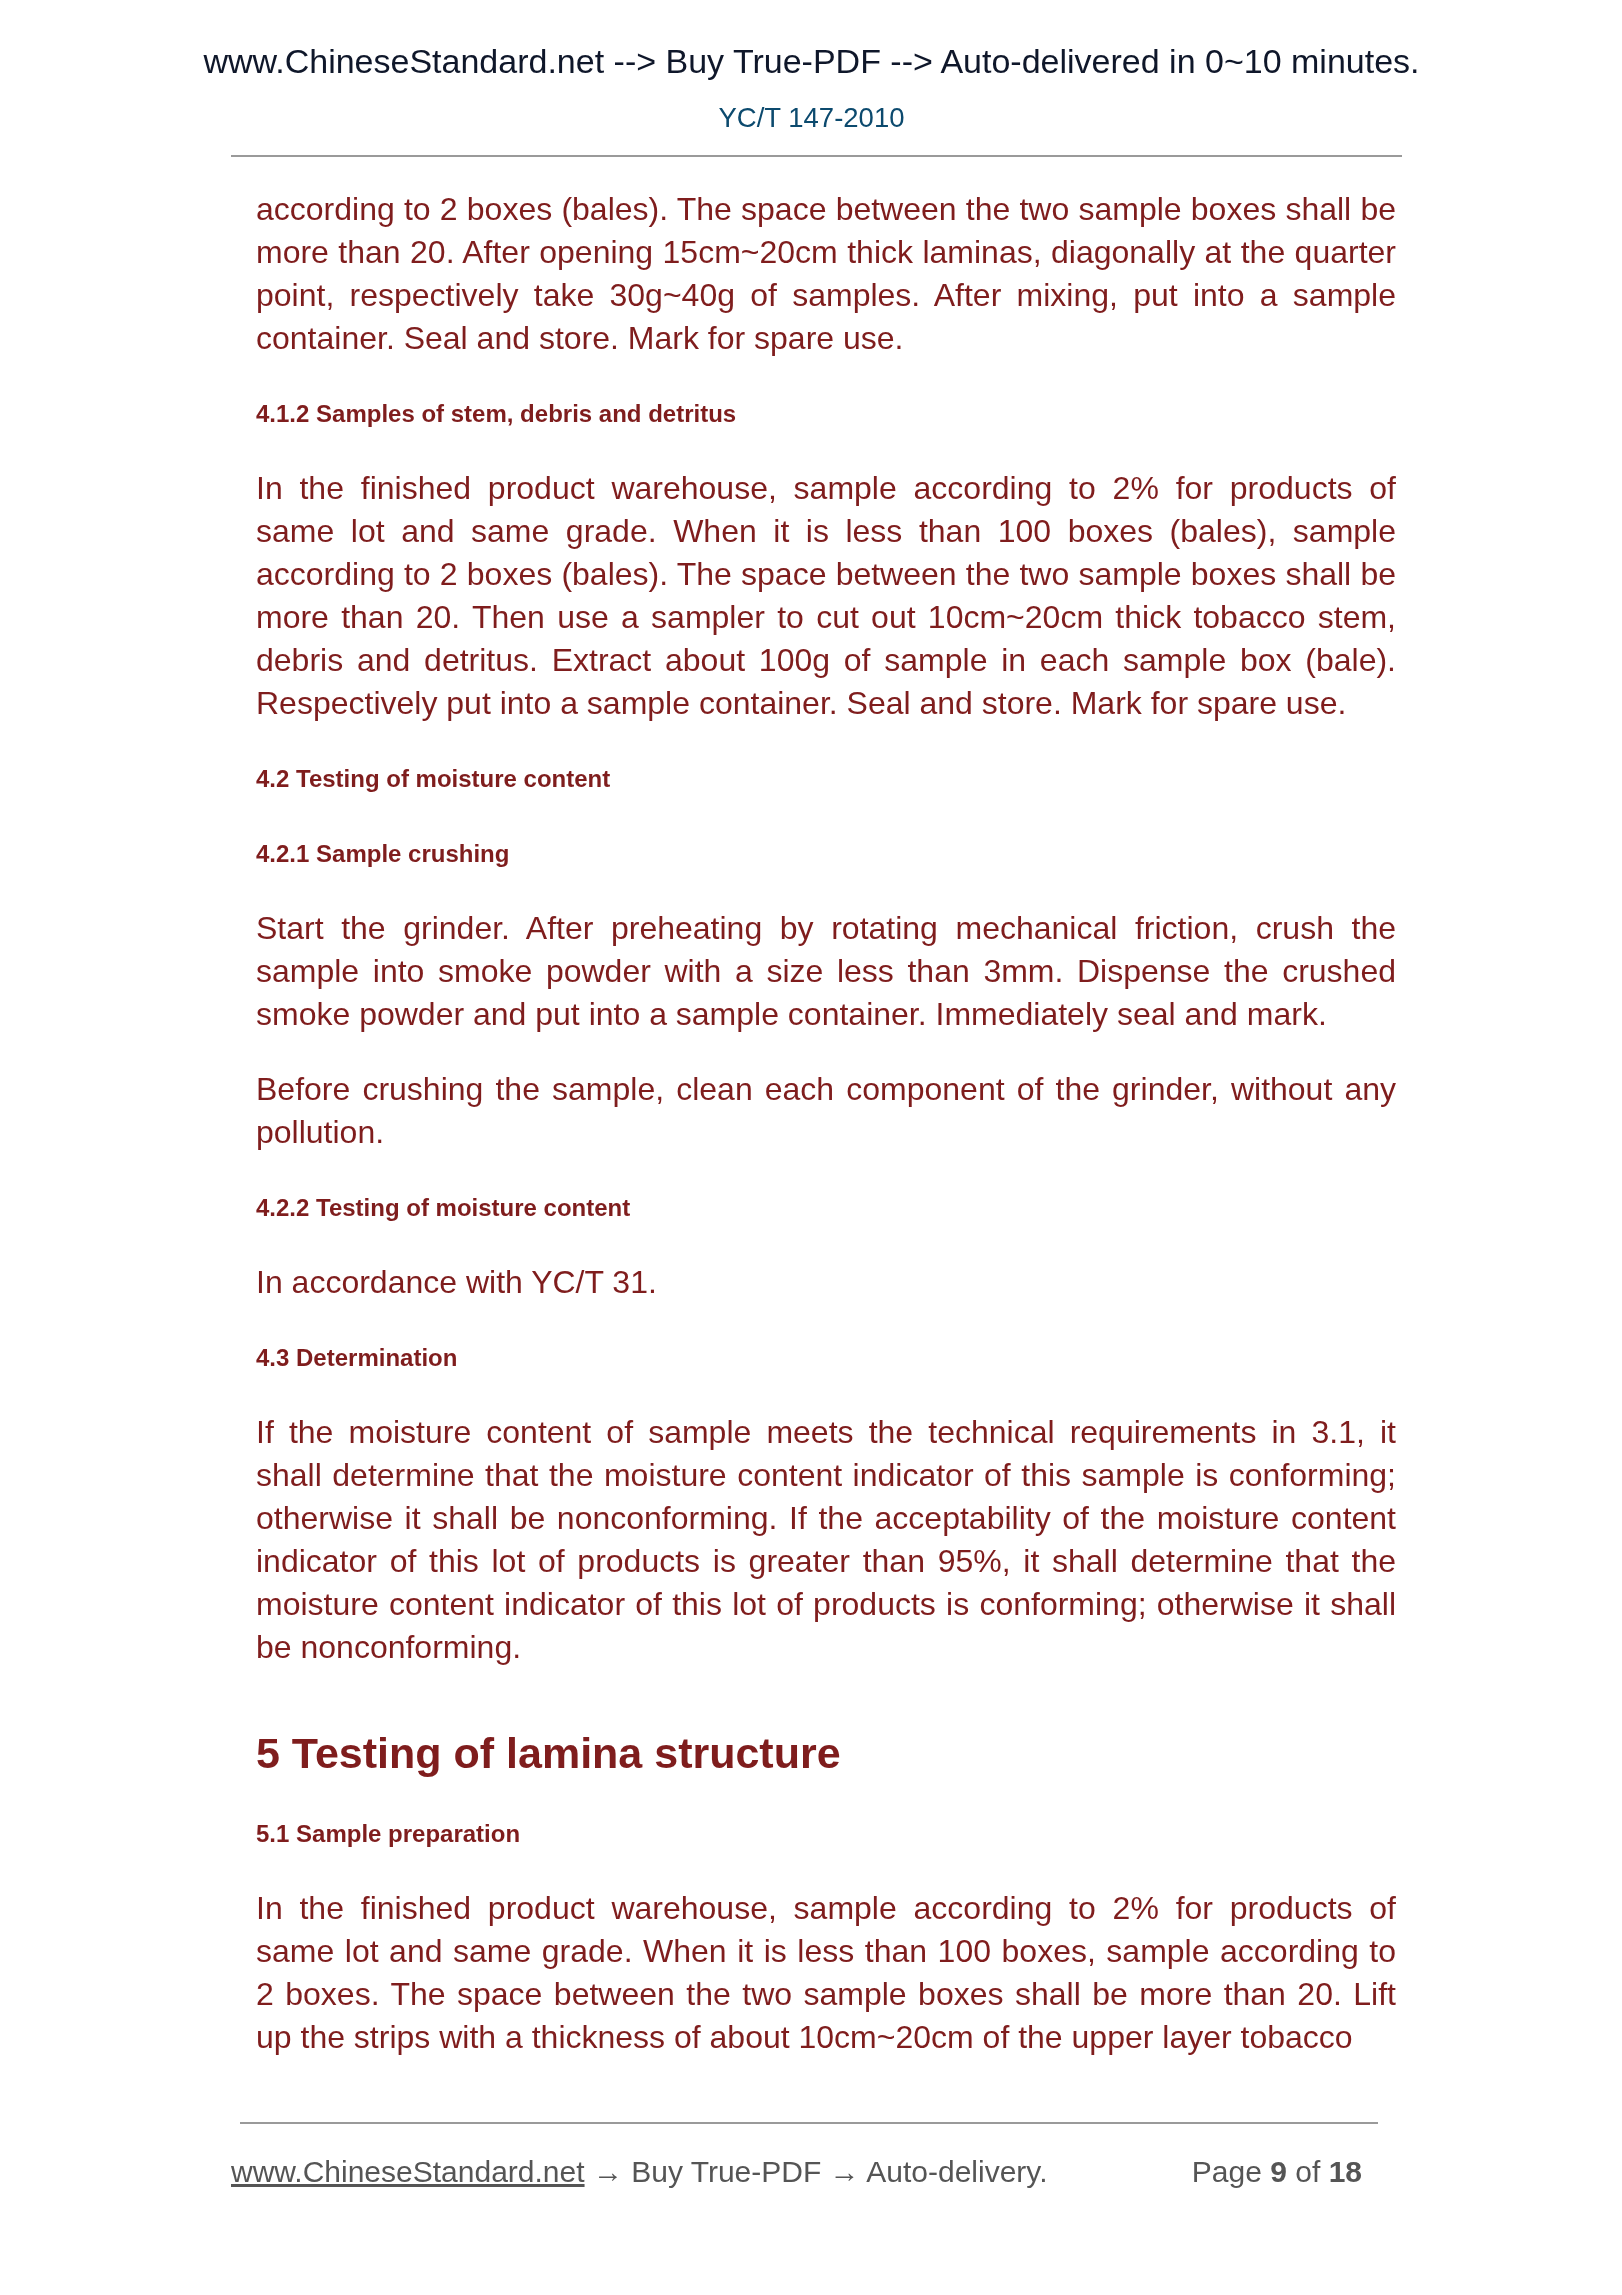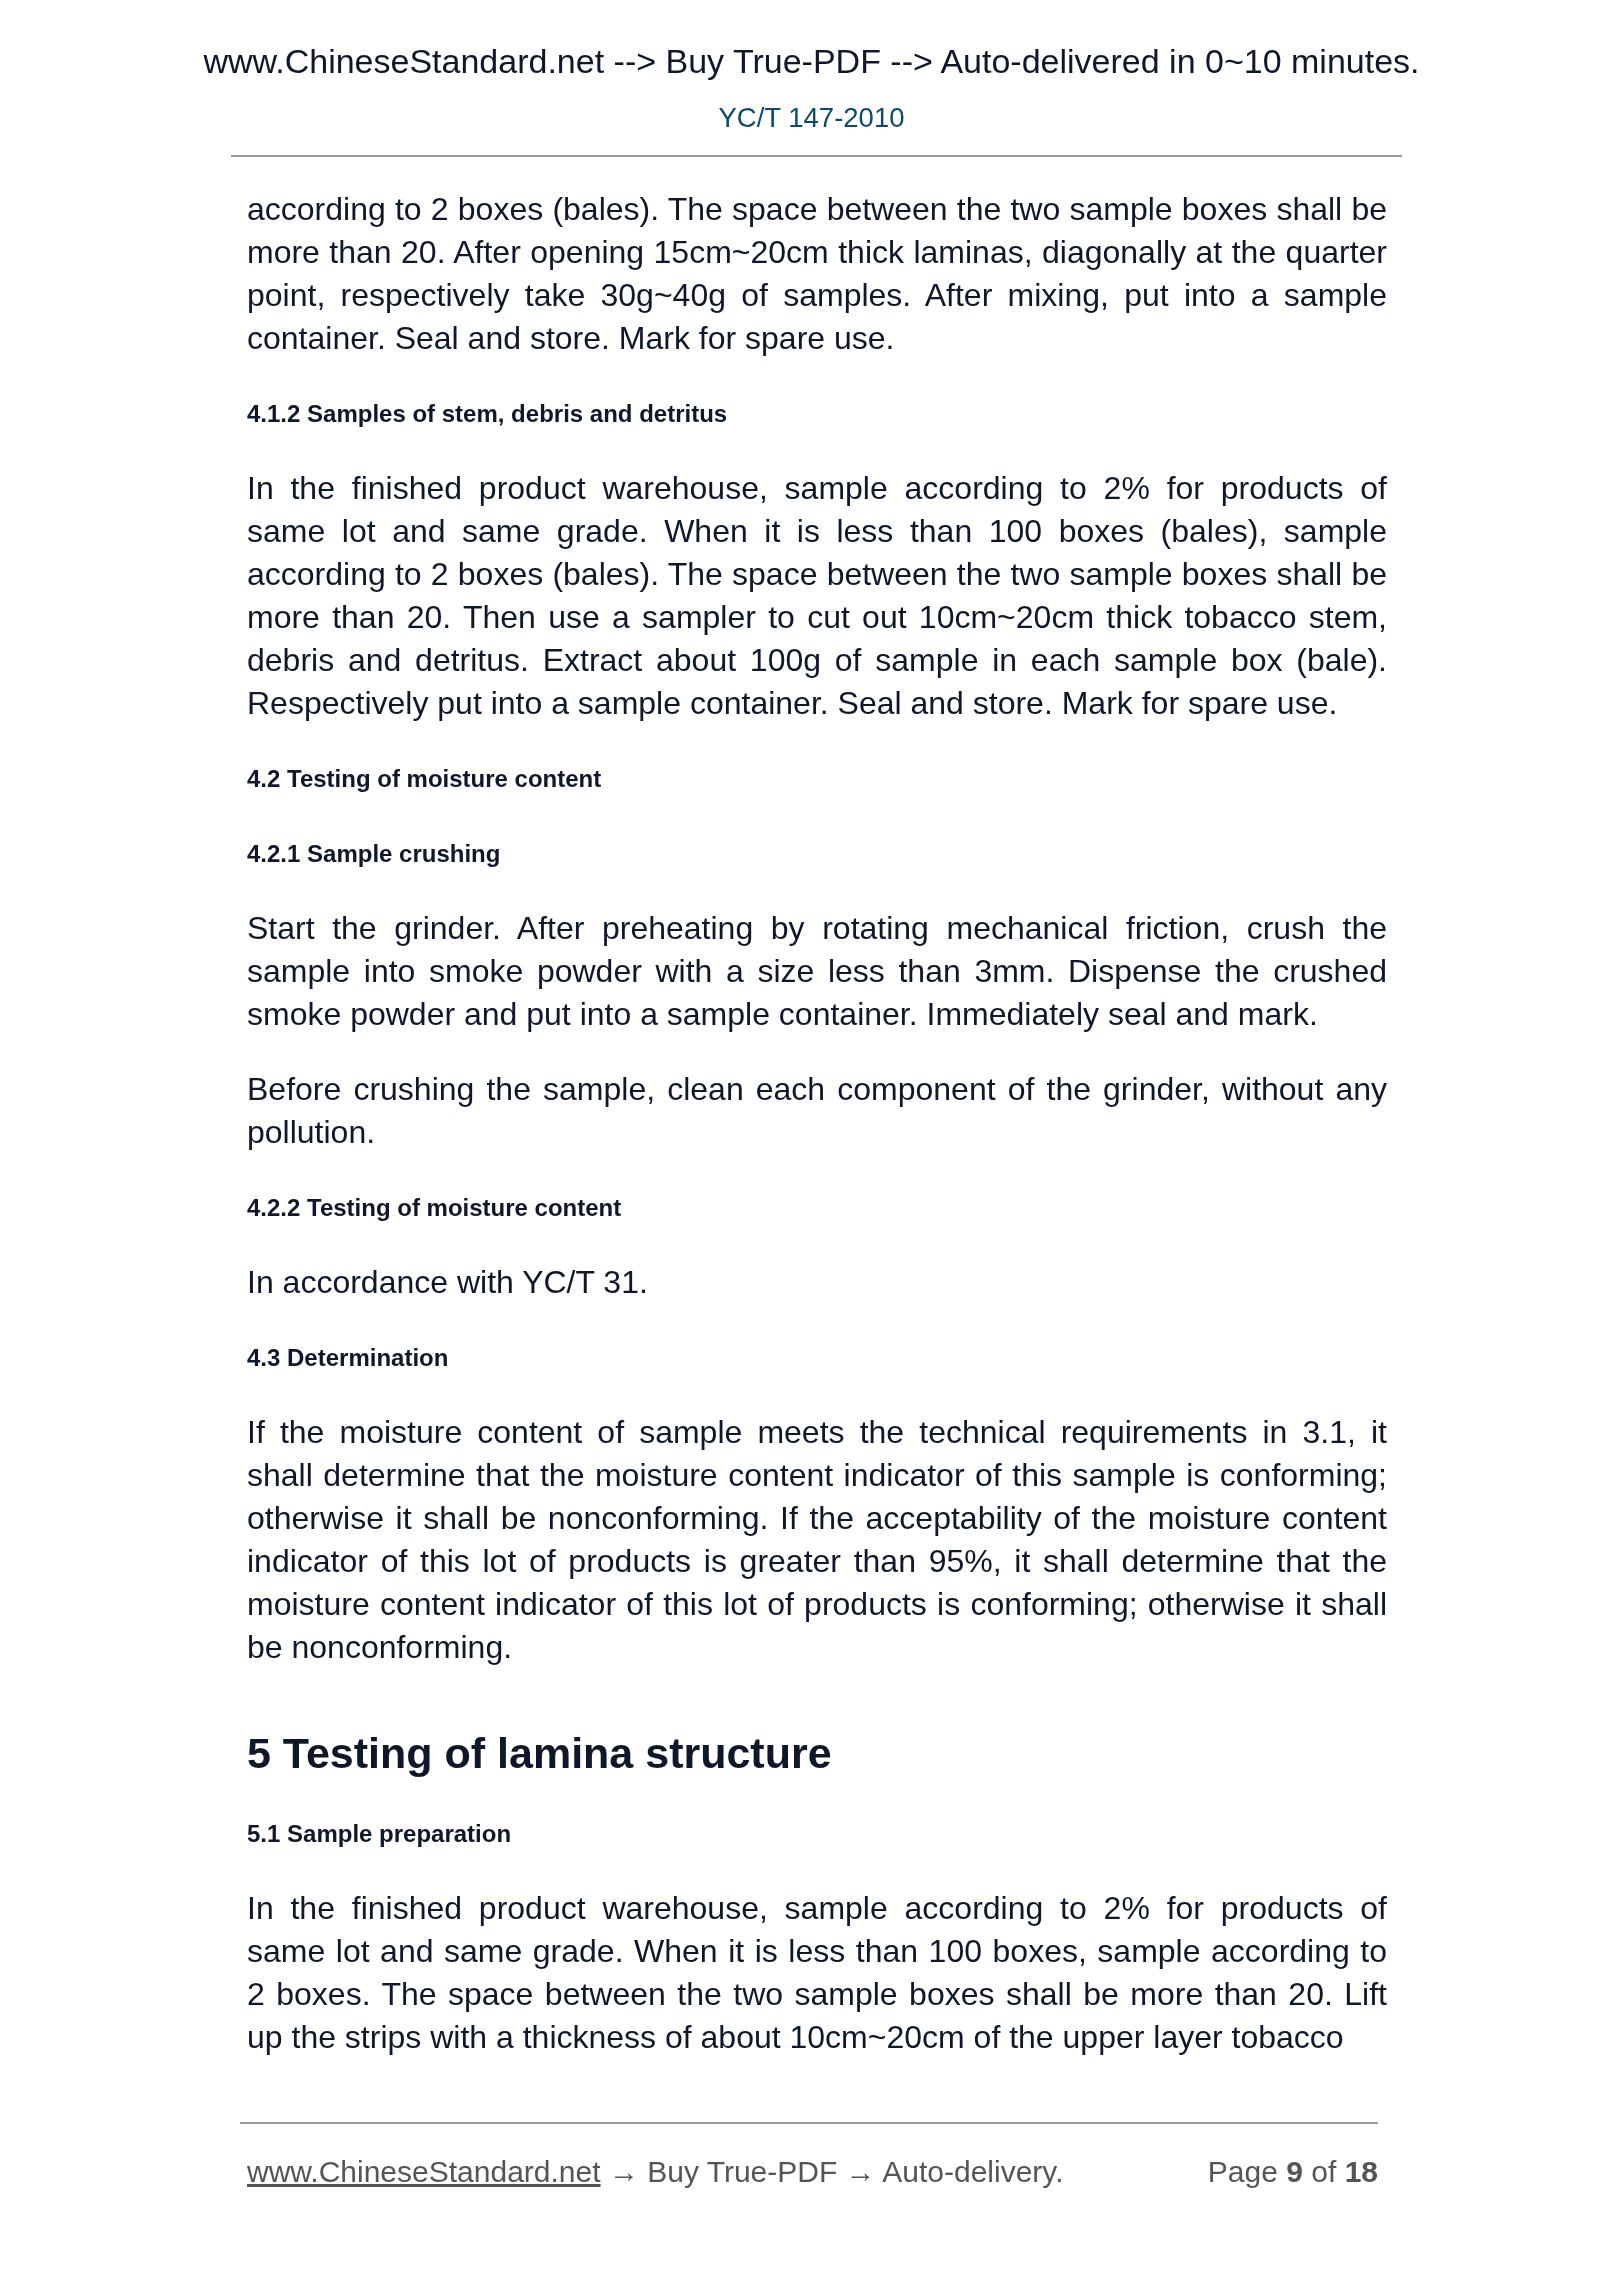--- a/index.html
+++ b/index.html
@@ -1,25 +1,25 @@
 <!DOCTYPE html>
 <html style="font-size:13.3px"><head>
 <meta charset="utf-8">
 <style>
   html, body { margin:0; padding:0; background:#ffffff; }
   body { width:1623px; height:2295px; position:relative; overflow:hidden; font-family:"Liberation Sans", sans-serif; }
   .hdr1 { position:absolute; top:42px; left:0; width:1623px; text-align:center; font-size:34px; color:#0f172a; }
   .hdr2 { position:absolute; top:102px; left:0; width:1623px; text-align:center; font-size:27.5px; color:#0c4a6e; }
   .hdr-line { position:absolute; top:155px; left:231px; width:1171px; height:1.7px; background:#9a9a9a; }
-  .body { position:absolute; top:188px; left:247px; width:1140px; color:#0f172a; }
+  .body { position:absolute; top:188px; left:256px; width:1140px; color:#7f1d1d; }
   p { margin:0 0 32px 0; font-size:32px; line-height:43px; text-align:justify; }
   h3 { margin:0 0 32px 0; font-size:24px; line-height:43px; font-weight:bold; }
   h2 { margin:58px 0 33px 0; font-size:43px; line-height:52px; font-weight:bold; }
   .ftr-line { position:absolute; top:2122px; left:240px; width:1138px; height:1.7px; background:#9a9a9a; }
-  .ftr { position:absolute; top:2155px; left:247px; width:1131px; font-size:30px; color:#555555; }
+  .ftr { position:absolute; top:2155px; left:231px; width:1131px; font-size:30px; color:#555555; }
   .ftr a { color:#555555; text-decoration:underline; }
   .ftr .right { position:absolute; right:0; top:0; }
   .ftr b { color:#555555; }
 </style>
 </head>
 <body>
 
 <div class="hdr1">www.ChineseStandard.net --&gt; Buy True-PDF --&gt; Auto-delivered in 0~10 minutes.</div>
 <div class="hdr2">YC/T 147-2010</div>
 <div class="hdr-line"></div>

